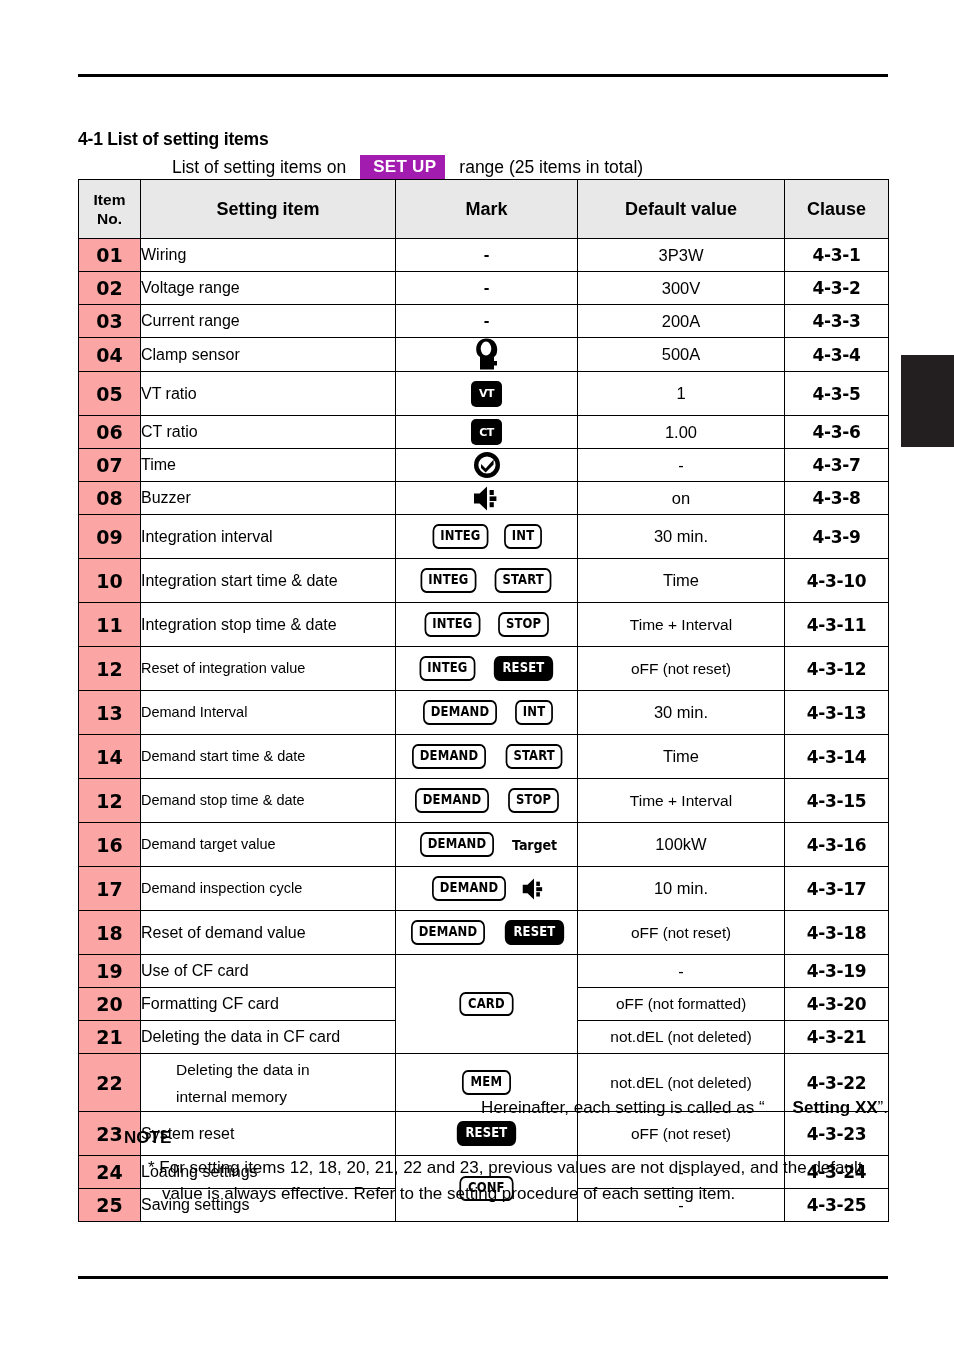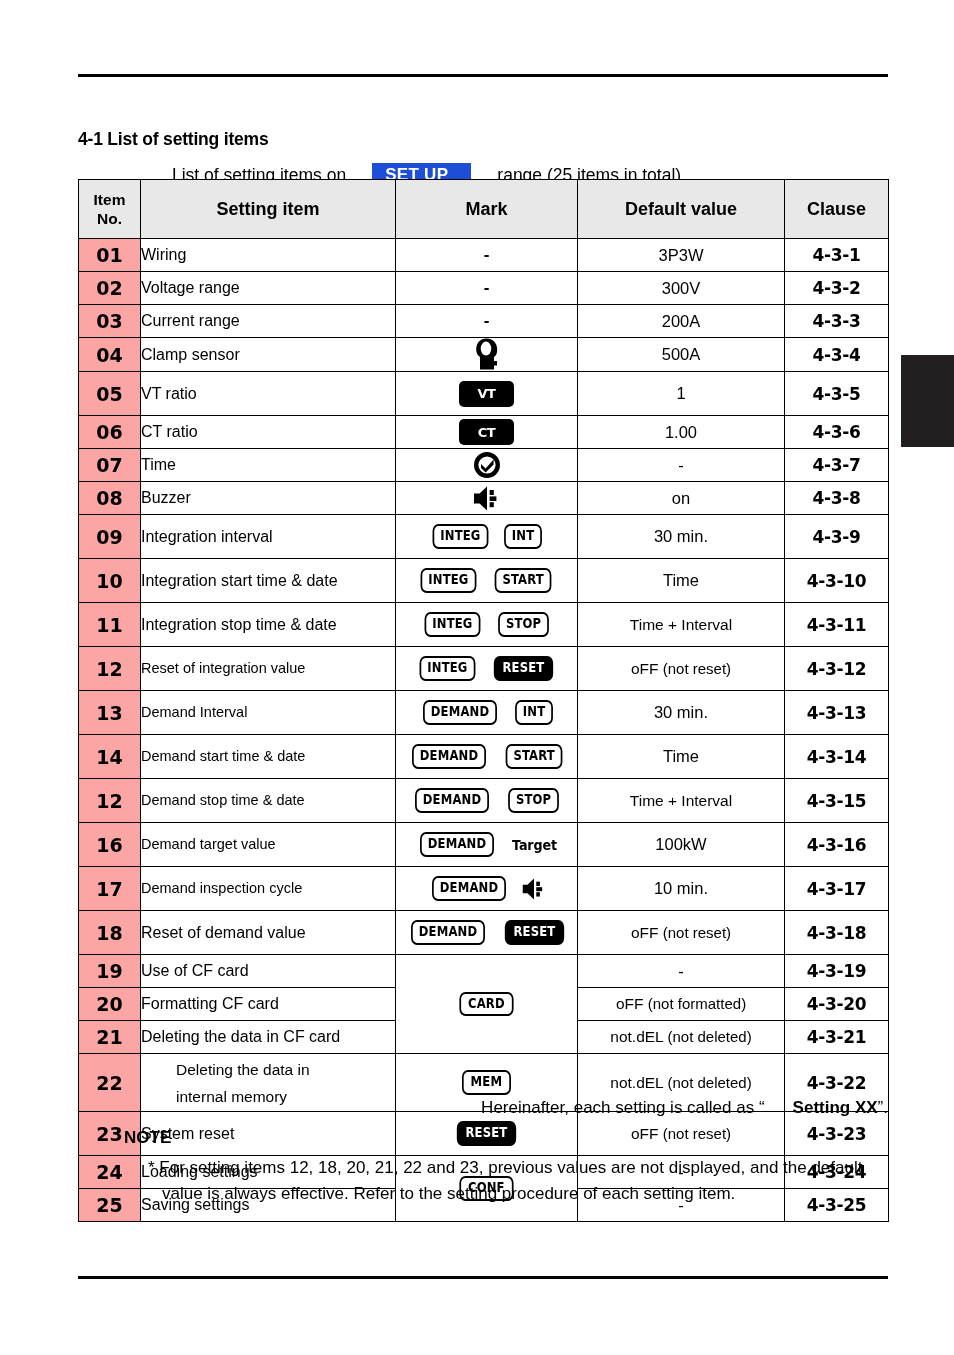--- a/index.html
+++ b/index.html
@@ -48,32 +48,32 @@
   }
 
   .subtitle-line {
     position: absolute;
     left: 172px;
     top: 155px;
     font-size: 17.5px;
     white-space: nowrap;
     display: flex;
     align-items: center;
-    gap: 17px;
+    gap: 5px;
   }
   .subtitle-line .txt { display: inline-block; }
   .badge-setup {
     display: inline-block;
-    background: #1d4ed8;
+    background: #a21caf;
     color: #fff;
     font-weight: bold;
     font-size: 17px;
     letter-spacing: 0.3px;
-    padding: 2px 23px 3px 13px;
-    margin: 8px 9px;
+    padding: 2px 9px 3px 13px;
+    margin: 0 9px;
     line-height: 1.15;
   }
 
   
   table.settings {
     position: absolute;
     left: 78px;
     top: 179px;
     width: 810px;
     border-collapse: collapse;
@@ -183,23 +183,23 @@
   }
 
   .square-badge {
     display: inline-flex;
     align-items: center;
     justify-content: center;
     background: #000;
     color: #fff;
     font-family: "DejaVu Sans", sans-serif;
     font-weight: bold;
-    font-size: 13px;
+    font-size: 11px;
     border-radius: 5px;
-    width: 55px;
+    width: 31px;
     height: 26px;
     letter-spacing: -0.5px;
     line-height: 1;
   }
 
   .icon-svg { display: block; }
 
   .dash {
     font-size: 17px;
     font-weight: bold;

